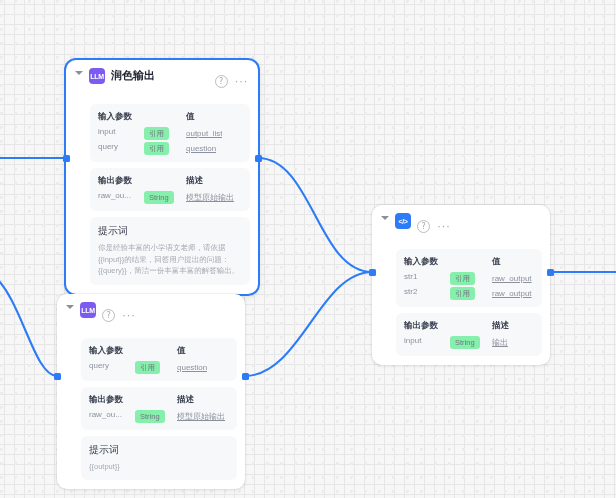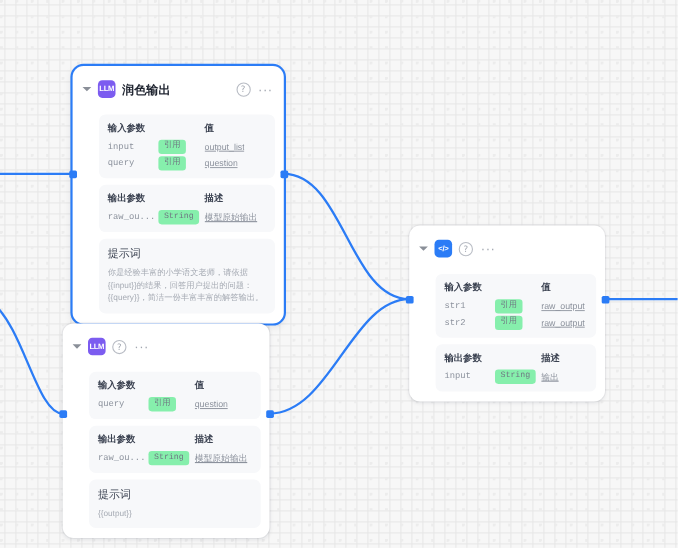--- a/index.html
+++ b/index.html
@@ -45,21 +45,20 @@
     background: #ffffff;
     border-radius: 10px;
     box-shadow: 0 1px 4px rgba(16,24,40,0.09), 0 0 0 1px rgba(16,24,40,0.045);
     box-sizing: border-box;
   }
   .node.selected {
     box-shadow: 0 0 0 2px #2b7cf6, 0 2px 8px rgba(16,24,40,0.12);
   }
   .node-header {
     display: flex;
-    align-items: center;
     height: 26px;
     padding: 8px 10px 2px 8px;
     box-sizing: content-box;
   }
   .chev {
     width: 10px;
     height: 10px;
     margin-right: 5px;
     flex: none;
     position: relative;
@@ -142,22 +141,20 @@
     align-items: center;
     font-size: 8px;
     color: #9aa0ab;
     min-height: 13px;
     margin-top: 2px;
   }
   .sec-row .c1 {
     width: 88px;
     flex: none;
     display: flex;
-    align-items: center;
-    font-family: Liberation Mono, monospace;
   }
   .pname {
     color: #8b919c;
     width: 46px;
     overflow: hidden;
     white-space: nowrap;
     text-overflow: ellipsis;
   }
   .tag {
     background: #86efac;

